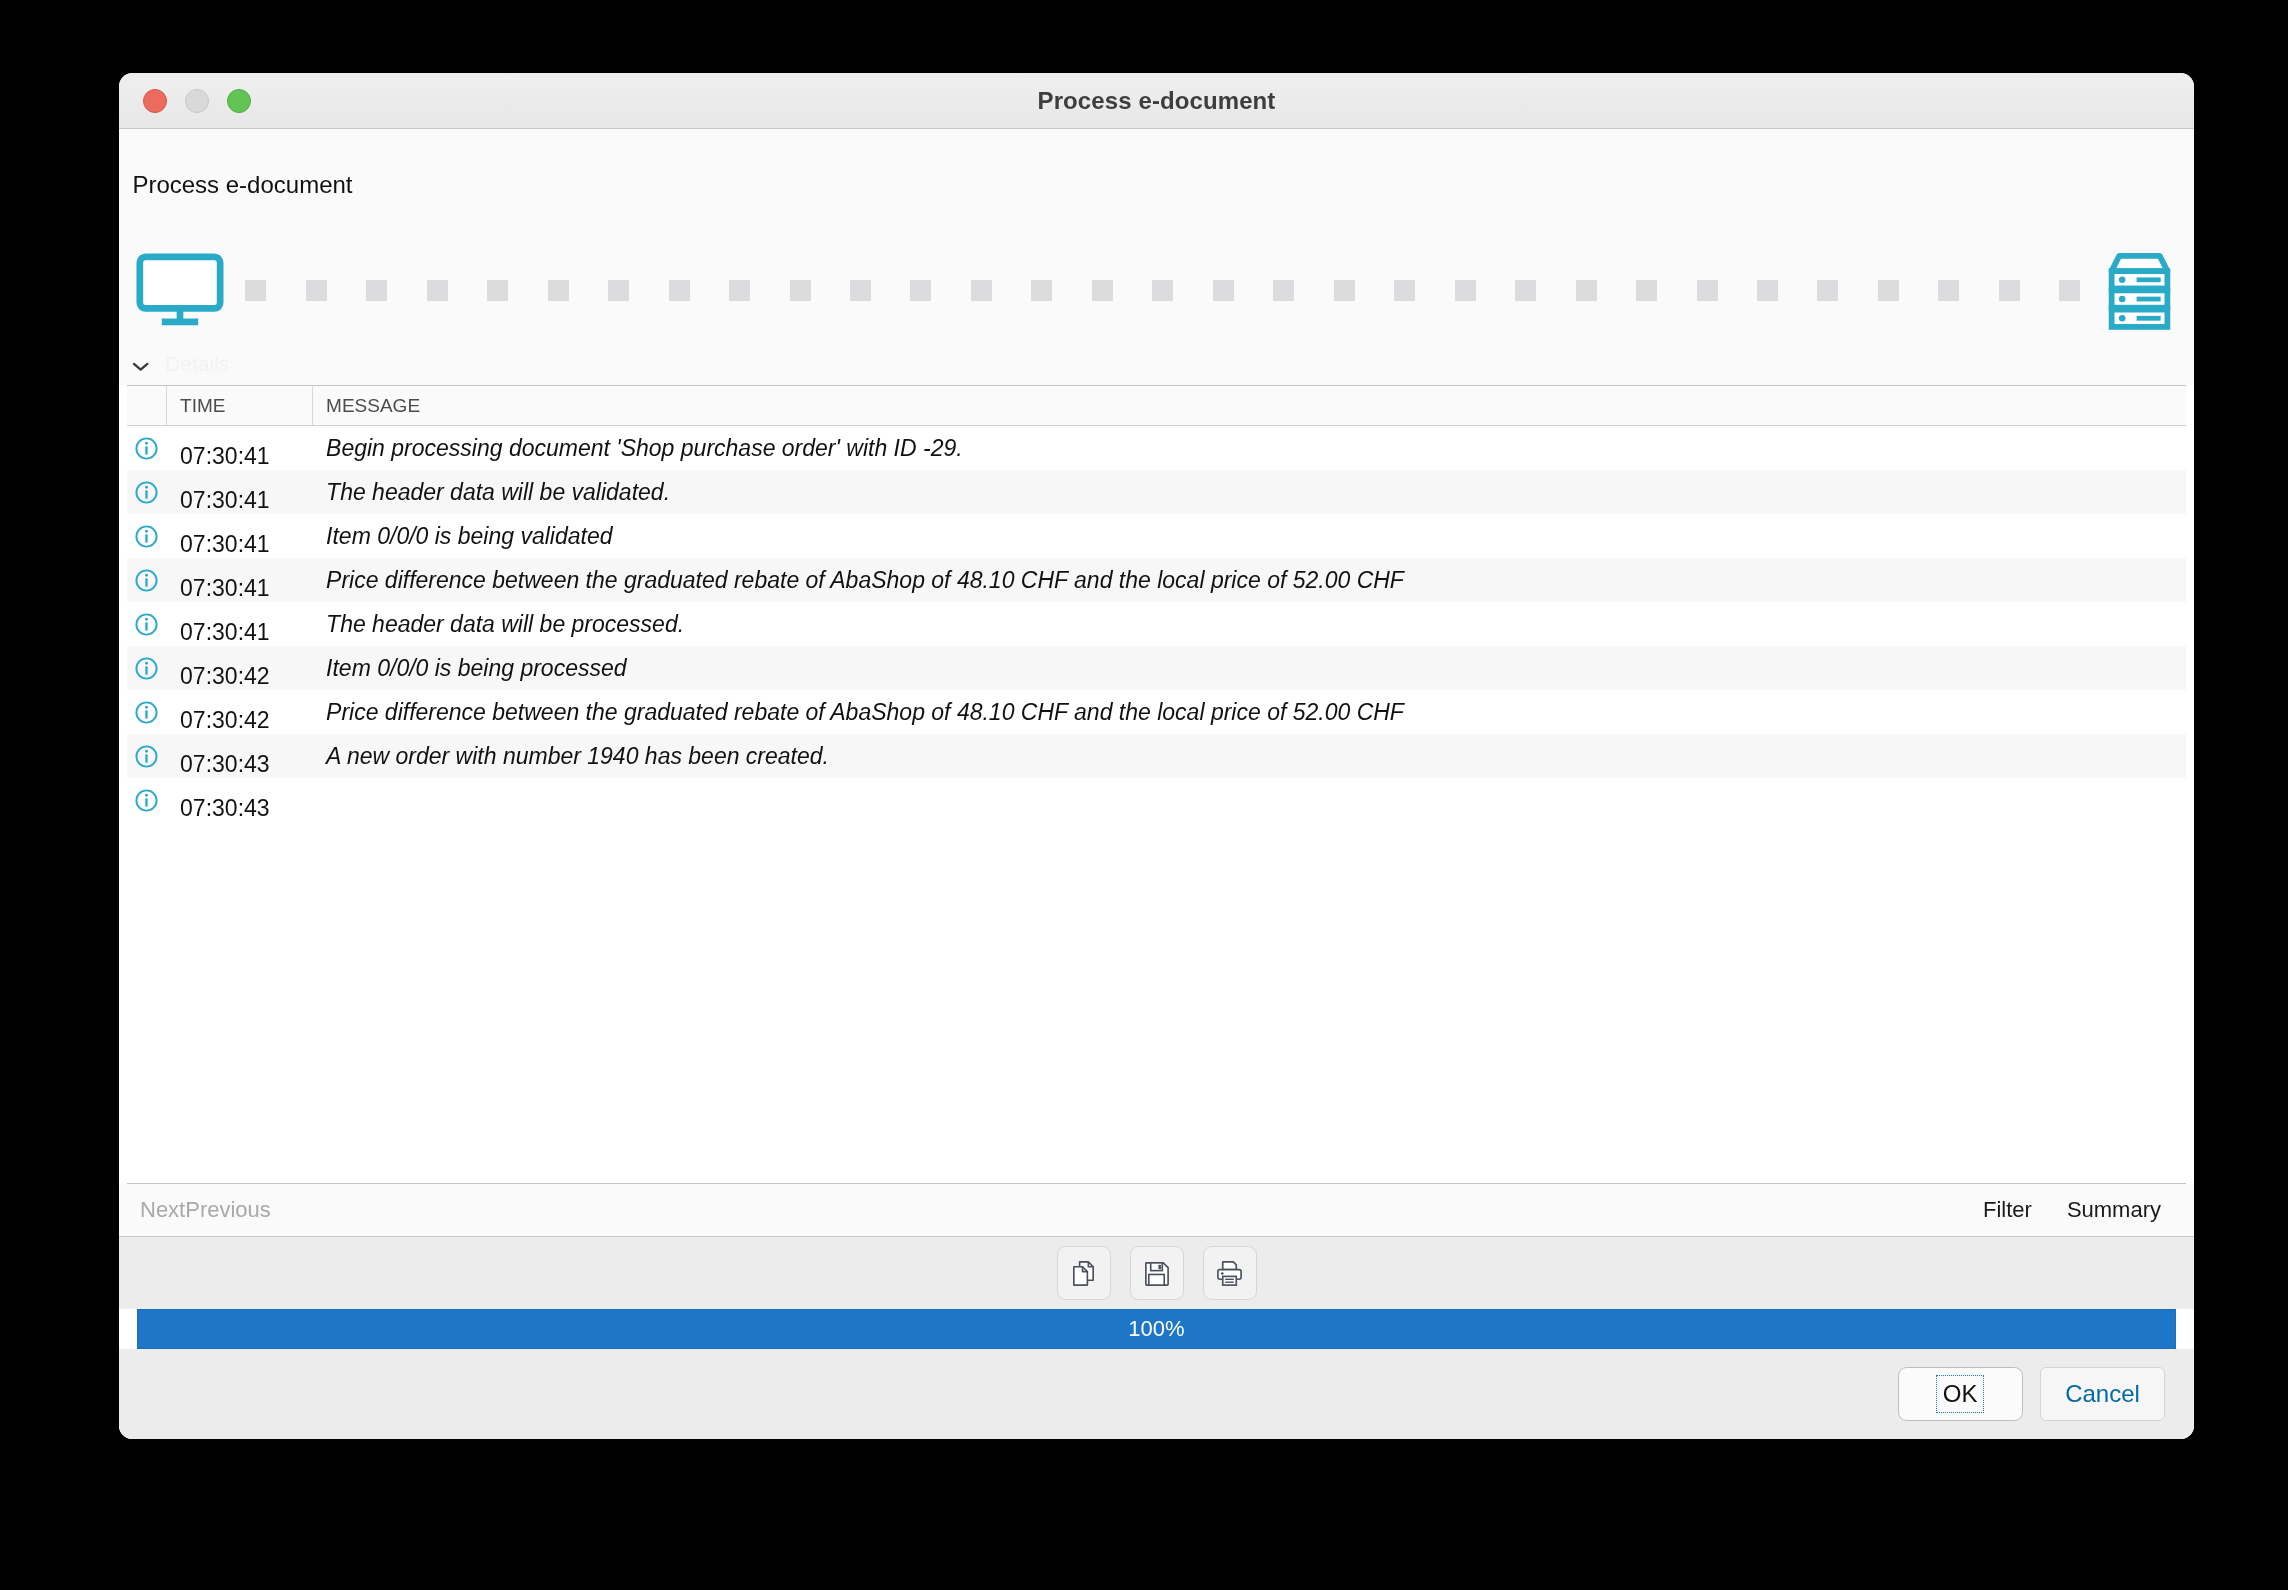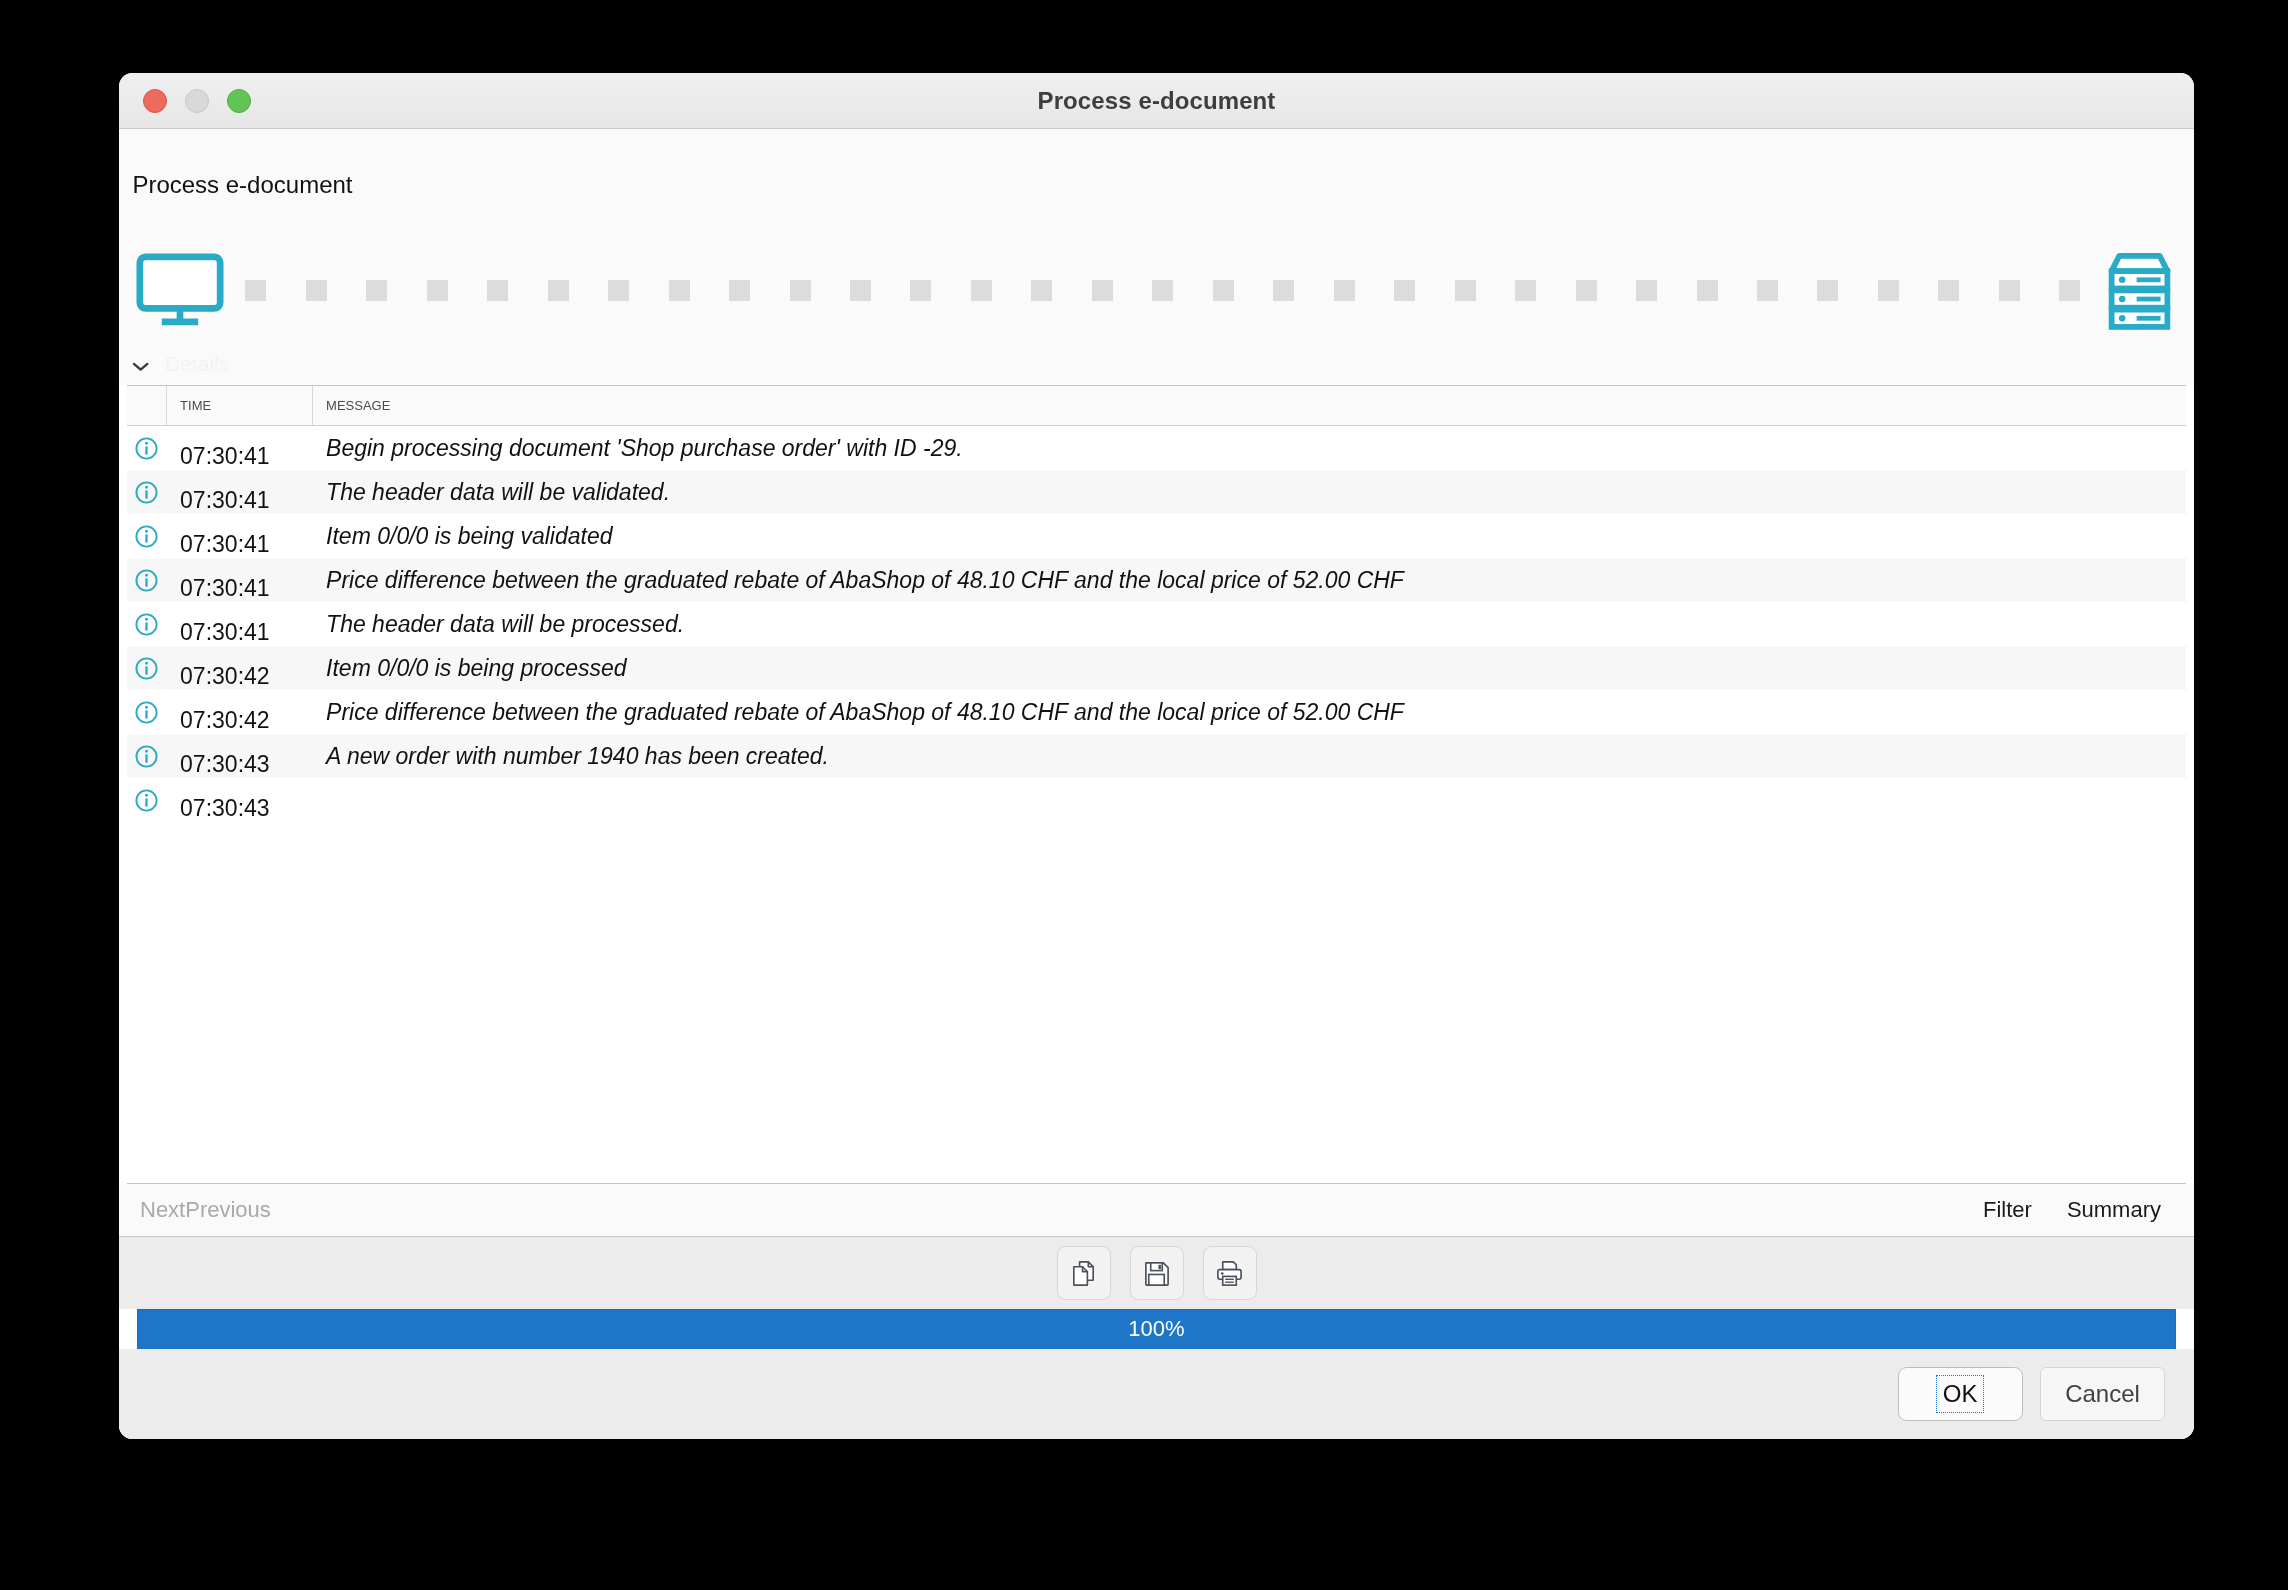--- a/index.html
+++ b/index.html
@@ -127,21 +127,21 @@
     display: flex;
     flex-direction: column;
     overflow: hidden;
   }
   #table-head {
     display: flex;
     height: 40px;
     background: #fafafa;
     border-bottom: 1px solid #d0d0d0;
     align-items: center;
-    font-size: 13px;
+    font-size: 19px;
     color: #4c4c4c;
     flex: 0 0 auto;
   }
   .th { padding-left: 13.4px; height: 100%; display: flex; align-items: center; }
   .th-icon { width: 40px; border-right: 1px solid #d8d8d8; padding: 0; }
   .th-time { width: 146px; border-right: 1px solid #d8d8d8; }
   .th-msg  { flex: 1 1 auto; }
 
   #table-body { flex: 1 1 auto; overflow: hidden; }
   .row {
@@ -241,21 +241,21 @@
     justify-content: center;
     align-items: center;
     font-size: 24px;
     color: #111111;
   }
   .dlg-btn.focused span {
     outline: 1.9px dotted #1e76c8;
     outline-offset: 4.8px;
     padding: 0 1.9px;
   }
-  .dlg-btn.disabled { color: #404040; border-color: #d5d5d5; background: #f6f6f6; border-radius: 6px; }
+  .dlg-btn.disabled { color: #0369a1; border-color: #d5d5d5; background: #f6f6f6; border-radius: 6px; }
 </style>
 </head>
 <body>
 
 <div id="window">
 
   <div id="titlebar">
     <div class="traffic-lights">
       <span class="tl red"></span>
       <span class="tl yellow"></span>

